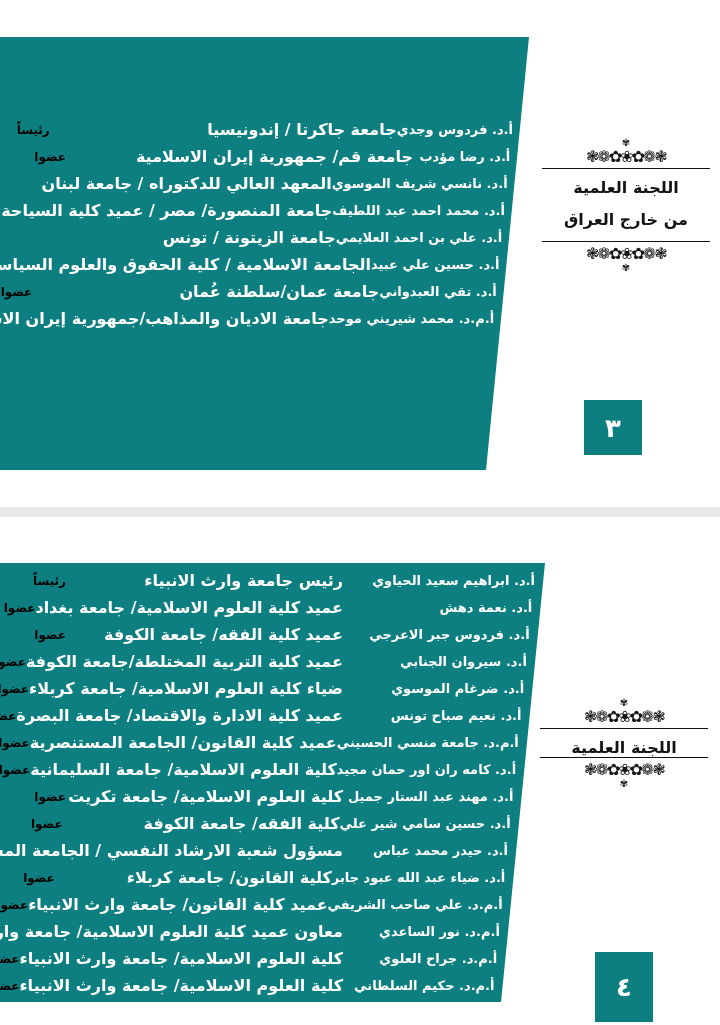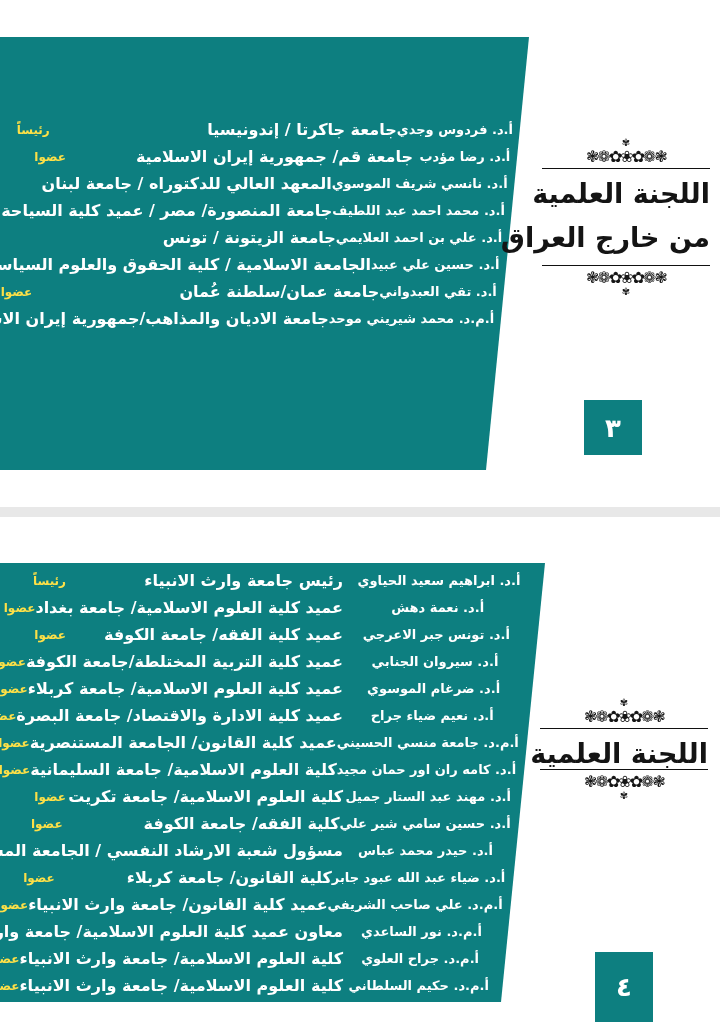--- a/index.html
+++ b/index.html
@@ -19,37 +19,37 @@
   .p3 .rows{top:79px;}
   .p4 .rows{top:4px;}
   .row{
     height:27px;display:flex;align-items:center;direction:rtl;
     color:#ffffff;font-weight:bold;
   }
   .p3 .row{padding-right:calc(207px + var(--i,0) * 2.7px);}
   .p4 .row{padding-right:calc(185px + var(--i,0) * 2.7px);}
   .name{font-size:13px;white-space:nowrap;}
   .affil{font-size:16px;white-space:nowrap;}
-  .role{flex:0 0 auto;font-size:12px;white-space:nowrap;color:#fde047;}
+  .role{flex:0 0 auto;font-size:12px;white-space:nowrap;color:#000000;}
   .p3 .name{flex:0 0 calc(100px - var(--i,0) * 2.7px);}
   .p3 .affil{flex:0 0 347px;}
-  .p4 .name{flex:0 0 calc(192px - var(--i,0) * 2.7px);text-align:center;}
+  .p4 .name{flex:0 0 calc(192px - var(--i,0) * 2.7px);}
   .p4 .affil{flex:0 0 277px;}
   
   .title-block{
     position:absolute;width:168px;text-align:center;color:#141414;
   }
   .title-block.t3{left:542px;top:138px;}
   .title-block.t4{left:540px;top:698px;}
   .orn{line-height:1;color:#161616;}
   .orn .orn-c{display:block;font-size:10px;line-height:10px;}
   .orn .orn-r{display:block;font-size:16px;line-height:18px;letter-spacing:-2px;}
   .orn-top{border-bottom:1.5px solid #111;padding-bottom:2px;}
   .orn-bottom{border-top:1.5px solid #111;padding-top:3px;display:flex;flex-direction:column-reverse;}
-  .title-line{font-size:27px;font-weight:bold;white-space:nowrap;}
+  .title-line{font-size:16px;font-weight:bold;white-space:nowrap;}
   .t3 .l1,.t4 .l1{margin-top:9px;}
   .t3 .l2,.t4 .l2{margin-top:13px;margin-bottom:12px;}
   
   .page-num{
     position:absolute;background:var(--teal,#0d7f80);color:#ffffff;
     display:flex;align-items:center;justify-content:center;
     font-size:26px;font-weight:bold;
   }
   .page-num.n3{left:584px;top:400px;width:58px;height:55px;}
   .page-num.n4{left:595px;top:952px;width:58px;height:70px;}
@@ -137,36 +137,36 @@
             <span class="name fit">أ.د. ابراهيم سعيد الحياوي</span>
             <span class="affil fit">رئيس جامعة وارث الانبياء</span>
             <span class="role">رئيساً</span>
           </div>
           <div class="row" style="--i: 1;">
             <span class="name fit">أ.د. نعمة دهش</span>
             <span class="affil fit">عميد كلية العلوم الاسلامية/ جامعة بغداد</span>
             <span class="role">عضوا</span>
           </div>
           <div class="row" style="--i: 2;">
-            <span class="name fit">أ.د. تونس جبر الاعرجي</span>
+            <span class="name fit">أ.د. فردوس جبر الاعرجي</span>
             <span class="affil fit">عميد كلية الفقه/ جامعة الكوفة</span>
             <span class="role">عضوا</span>
           </div>
           <div class="row" style="--i: 3;">
             <span class="name fit">أ.د. سيروان الجنابي</span>
             <span class="affil fit">عميد كلية التربية المختلطة/جامعة الكوفة</span>
             <span class="role">عضوا</span>
           </div>
           <div class="row" style="--i: 4;">
             <span class="name fit">أ.د. ضرغام الموسوي</span>
-            <span class="affil fit">عميد كلية العلوم الاسلامية/ جامعة كربلاء</span>
+            <span class="affil fit">ضياء كلية العلوم الاسلامية/ جامعة كربلاء</span>
             <span class="role">عضوا</span>
           </div>
           <div class="row" style="--i: 5;">
-            <span class="name fit">أ.د. نعيم ضياء جراح</span>
+            <span class="name fit">أ.د. نعيم صباح تونس</span>
             <span class="affil fit">عميد كلية الادارة والاقتصاد/ جامعة البصرة</span>
             <span class="role">عضوا</span>
           </div>
           <div class="row" style="--i: 6;">
             <span class="name fit">أ.م.د. جامعة منسي الحسيني</span>
             <span class="affil fit">عميد كلية القانون/ الجامعة المستنصرية</span>
             <span class="role">عضوا</span>
           </div>
           <div class="row" style="--i: 7;">
             <span class="name fit">أ.د. كامه ران اور حمان مجيد</span>

